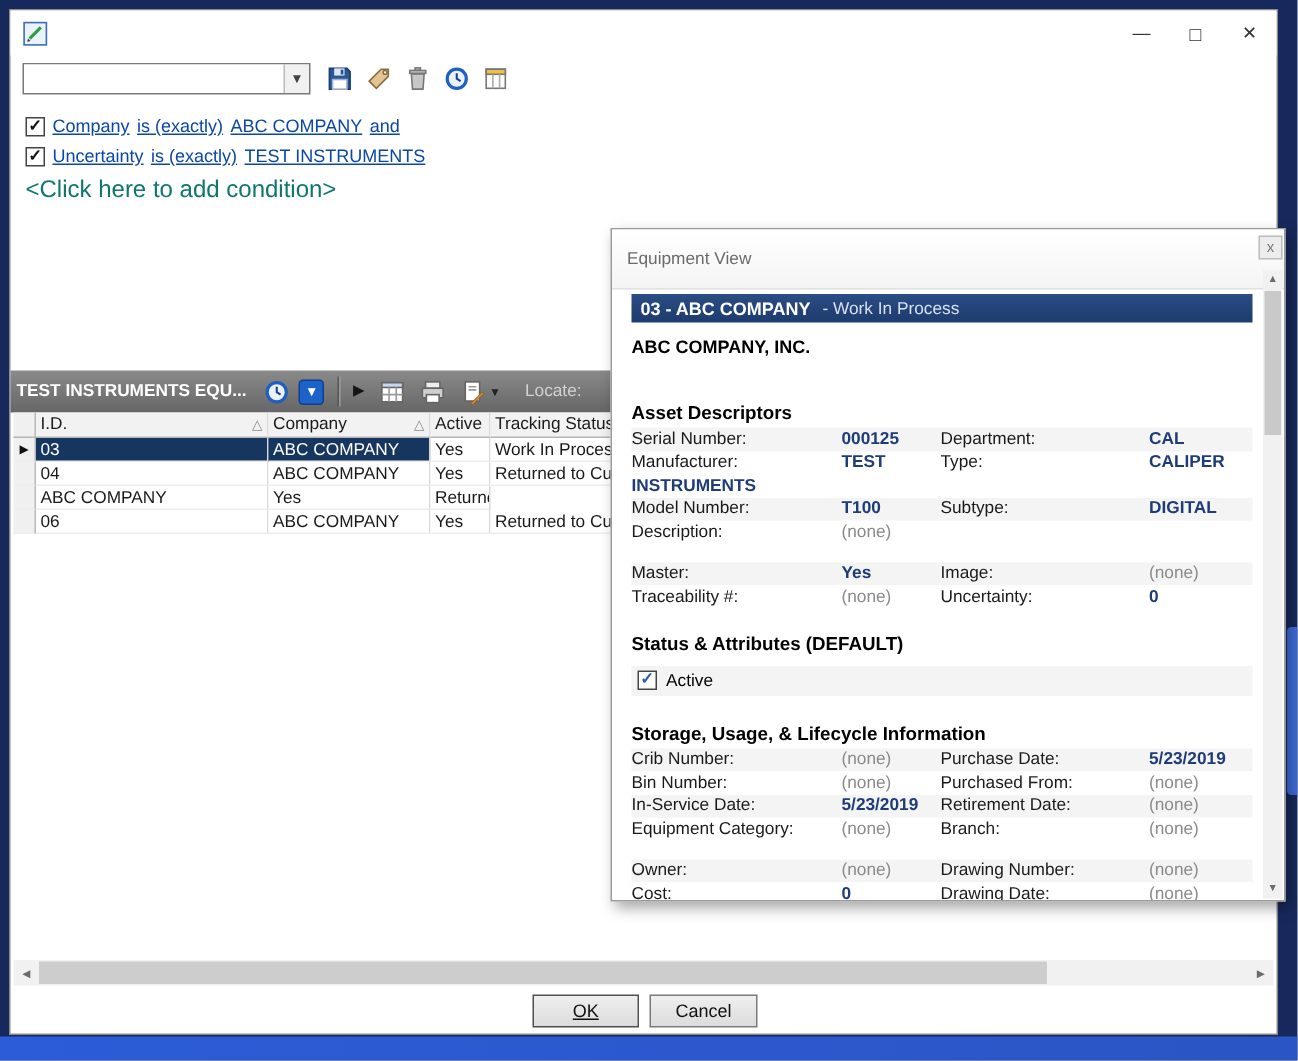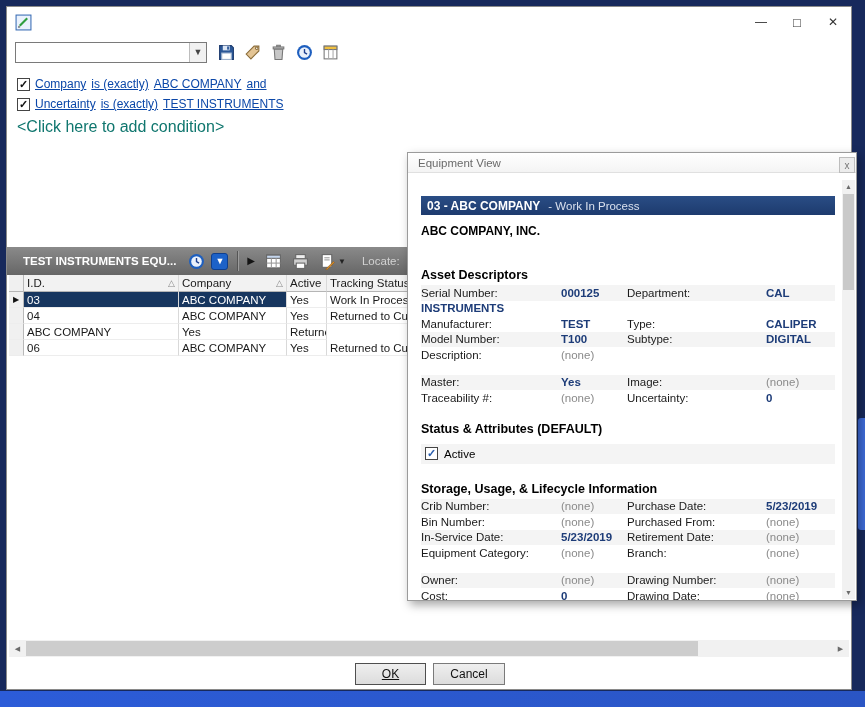--- a/index.html
+++ b/index.html
@@ -30,21 +30,21 @@
   
   .cond-row { position:absolute; left:10px; display:flex; align-items:center; gap:5px; font-size:12px; }
   .cond1 { top:70px; } .cond2 { top:90px; }
   .checkbox { width:13px; height:13px; border:1px solid #444; background:#fff; display:flex; align-items:center; justify-content:center; font-size:11px; font-weight:bold; line-height:1; flex:0 0 auto; }
   .checkbox .chk { color:#111; }
   .cond-link { color:#0b47a8; text-decoration:underline; white-space:nowrap; }
   .cond-add { position:absolute; left:10px; top:111px; font-size:16px; color:#0f766e; }
 
   
   .results-bar { position:absolute; left:0; top:240px; width:100%; height:28px; background:linear-gradient(#8a8a8a,#666666); display:flex; align-items:center; }
-  .results-title { color:#fff; font-weight:bold; font-size:11.5px; margin-left:16px; white-space:nowrap; }
+  .results-title { color:#fff; font-weight:bold; font-size:11.5px; margin-left:4px; white-space:nowrap; }
   .bar-icon { width:17px; height:17px; display:flex; }
   .bar-icon svg { width:17px; height:17px; }
   .ml12 { margin-left:12px; } .ml10 { margin-left:10px; }
   .chev-btn { width:17px; height:17px; margin-left:6px; background:#1d62c8; border:1px solid #0f3f8e; border-radius:3px; color:#fff; display:flex; align-items:center; justify-content:center; font-size:9px; }
   .bar-sep { width:1px; height:20px; background:#555; box-shadow:1px 0 0 #9c9c9c; margin-left:9px; }
   .run-icon { margin-left:9px; color:#141414; font-size:10px; line-height:1; }
   .drop-caret { color:#222; font-size:8px; margin-left:2px; }
   .locate { color:#d2d2d2; font-size:11.5px; margin-left:16px; }
 
   
@@ -53,21 +53,21 @@
   .cell { border-right:1px solid #d9d9d9; padding:0 3px; height:16px; overflow:hidden; white-space:nowrap; display:flex; align-items:center; color:#1a1a1a; }
   .thead .cell { height:17px; background:#f2f2f2; border-bottom:1px solid #b5b5b5; }
   .tbody .cell { border-bottom:1px solid #ededed; background:#fff; }
   .selector { background:#f0f0f0 !important; border-right:1px solid #b9b9b9; justify-content:center; padding:0; }
   .sel { background:#17365f !important; color:#fff !important; }
   .sort { margin-left:auto; color:#8a8a8a; font-size:9px; }
   .ptr { font-size:8px; color:#111; }
 
   
   .panel { position:absolute; left:407px; top:152px; width:450px; height:449px; background:#fff; border:1px solid #9b9b9b; box-shadow:3px 4px 9px rgba(0,0,0,.35); z-index:5; }
-  .panel-title { position:absolute; left:0; top:0; right:0; height:20px; background:linear-gradient(#ffffff,#f4f4f4); border-bottom:1px solid #e0e0e0; display:flex; align-items:center; }
+  .panel-title { position:absolute; left:0; top:0; right:0; height:40px; background:linear-gradient(#ffffff,#f4f4f4); border-bottom:1px solid #e0e0e0; display:flex; align-items:center; }
   .panel-title-text { margin-left:10px; font-size:11.5px; color:#6a6a6a; }
   .panel-close { position:absolute; right:1px; top:4px; width:16px; height:16px; background:#ececec; border:1px solid #bdbdbd; color:#777; font-size:10px; display:flex; align-items:center; justify-content:center; }
   .panel-scroll { position:absolute; right:1px; top:27px; bottom:1px; width:13px; background:#f1f1f1; }
   .ps-btn { position:absolute; left:0; width:13px; height:13px; display:flex; align-items:center; justify-content:center; font-size:7px; color:#6b6b6b; }
   .ps-up { top:0; } .ps-down { bottom:0; }
   .ps-thumb { position:absolute; left:1px; right:1px; top:14px; height:96px; background:#c9c9c9; }
 
   .panel-content { position:absolute; left:0; top:27px; right:14px; bottom:0; overflow:hidden; padding:0 7px 0 13px; font-size:11.5px; }
   .banner { margin-top:16px; height:19px; background:linear-gradient(#2a4d85,#1d3b6e); color:#fff; display:flex; align-items:center; padding-left:6px; }
   .banner-primary { font-weight:bold; font-size:12px; white-space:nowrap; }
@@ -299,27 +299,27 @@
 
       <div class="section-h h-asset">Asset Descriptors</div>
       <div class="fset">
         <div class="frow stripe">
           <span class="fl">Serial Number:</span>
           <span class="fv">000125</span>
           <span class="fl">Department:</span>
           <span class="fv">CAL</span>
         </div>
         <div class="frow">
-          <span class="fv">INSTRUMENTS</span>
-        </div>
-        <div class="frow">
           <span class="fl">Manufacturer:</span>
           <span class="fv">TEST</span>
           <span class="fl">Type:</span>
           <span class="fv">CALIPER</span>
+        </div>
+        <div class="frow">
+          <span class="fv">INSTRUMENTS</span>
         </div>
         <div class="frow stripe">
           <span class="fl">Model Number:</span>
           <span class="fv">T100</span>
           <span class="fl">Subtype:</span>
           <span class="fv">DIGITAL</span>
         </div>
         <div class="frow">
           <span class="fl">Description:</span>
           <span class="fv none">(none)</span>

